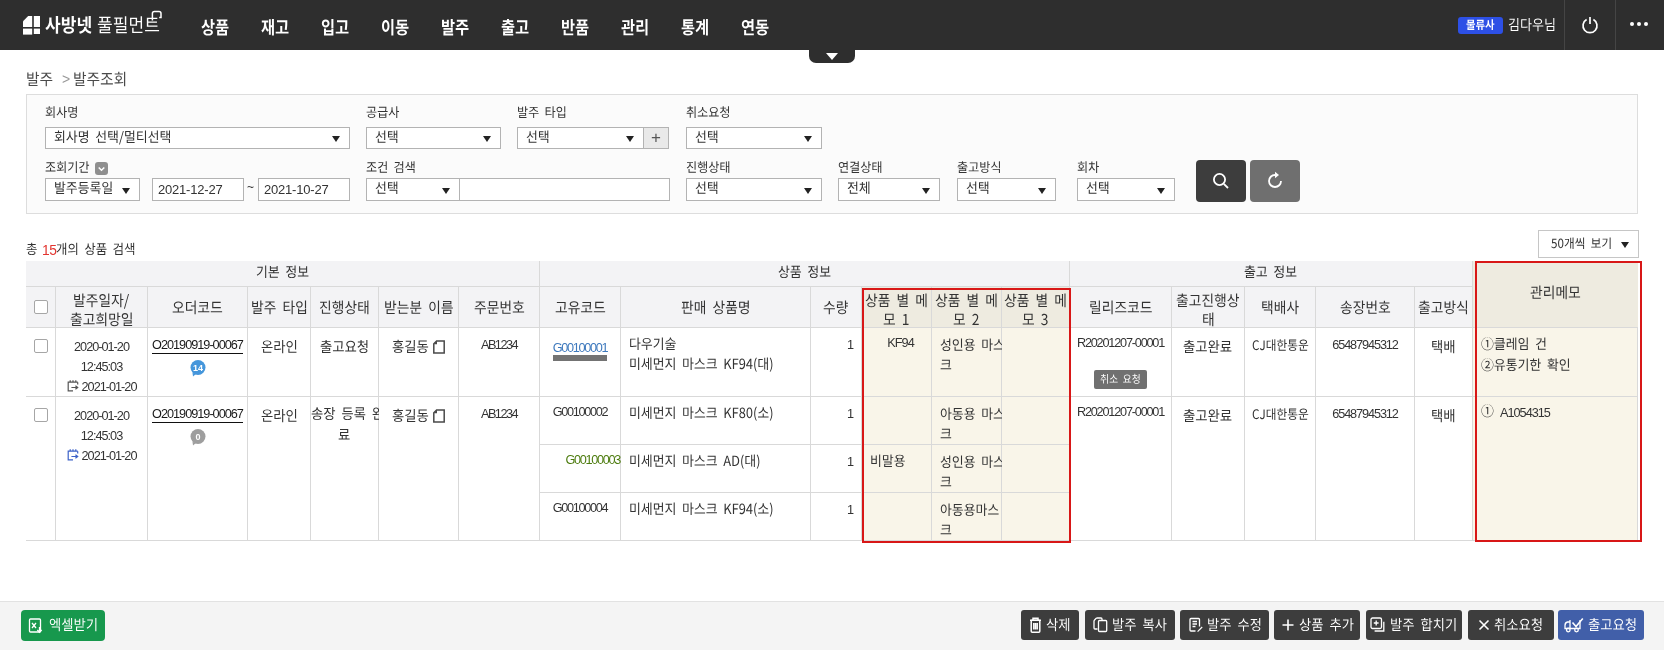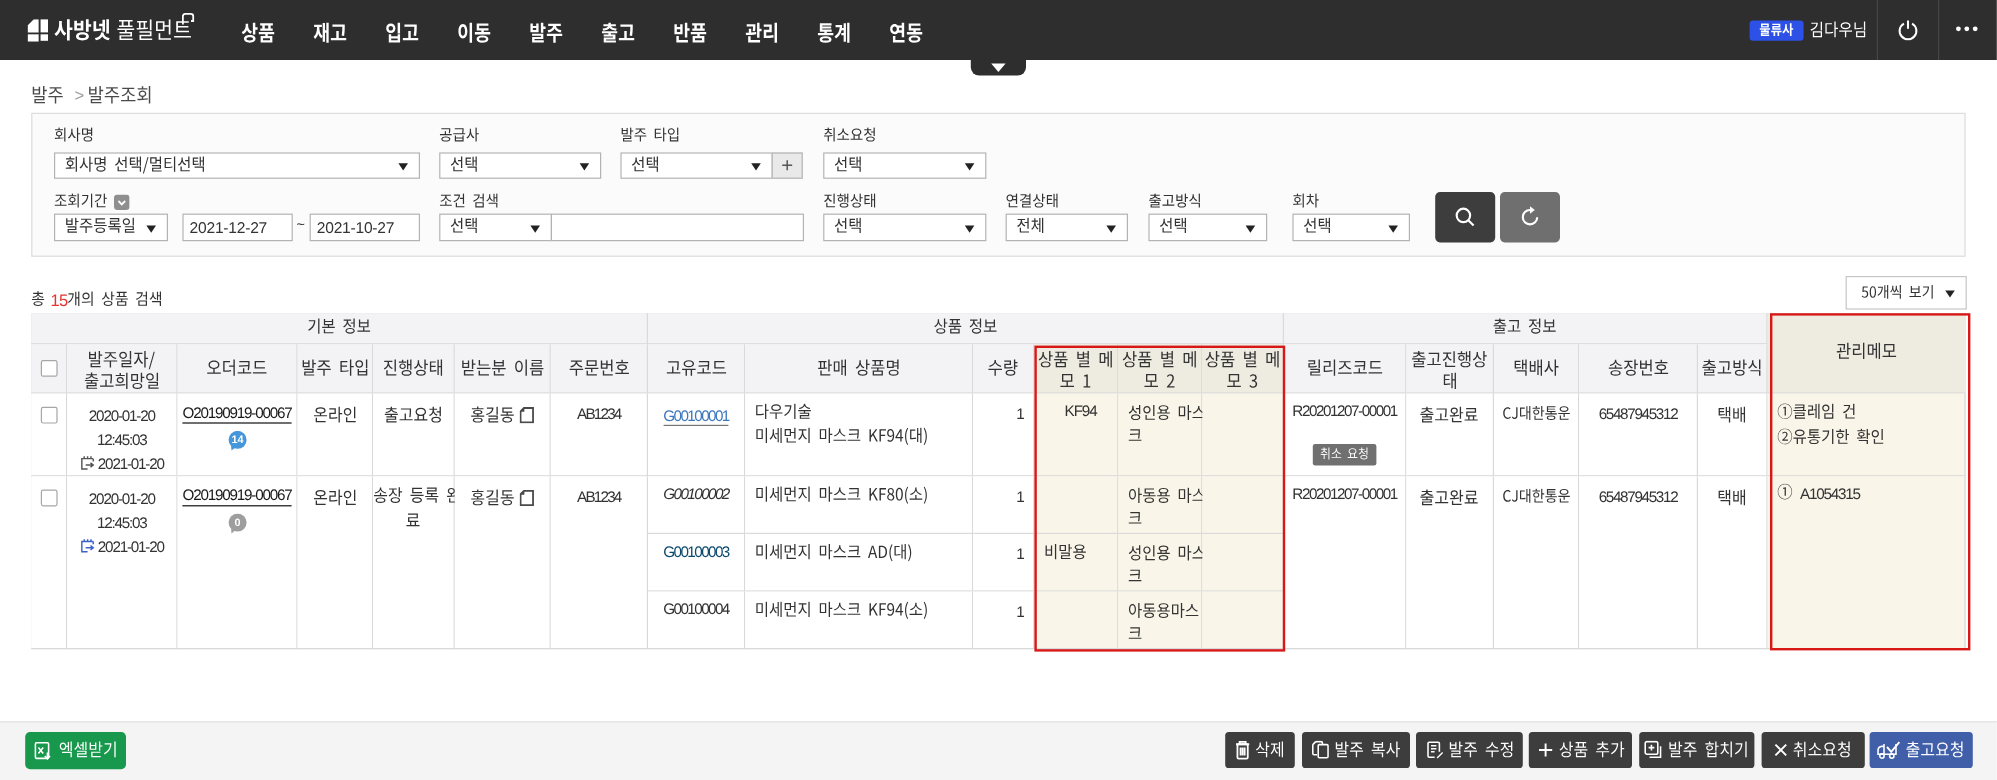--- a/index.html
+++ b/index.html
@@ -886,21 +886,21 @@
         </g>
       </svg><svg width="12" height="14" viewBox="0 0 12 14" style="margin-left:4px;vertical-align:-2px">
         <path d="M3.6 1 L11.2 1 L11.2 13 L0.8 13 L0.8 3.8 Z" stroke="#4a4a4a" stroke-width="1.5" fill="none"></path>
         <path d="M4 0.7 L4 4.2 L0.5 4.2 Z" fill="#4a4a4a"></path>
       </svg></div>
   </div>
 <div class="cell " style="left:459px;top:328px;width:81px;height:69px;background:#fff;border-right:1px solid #d9d9d9;border-bottom:1px solid #d9d9d9;">
     <div style="padding-top:10px;font-size:12.7px;letter-spacing:-1.5px;color:#333;text-align:center">AB1234</div>
   </div>
 <div class="cell " style="left:540px;top:328px;width:81px;height:69px;background:#fff;border-right:1px solid #d9d9d9;border-bottom:1px solid #d9d9d9;">
-    <div style="padding-top:10px;text-align:center"><span style="font-size:12.7px;letter-spacing:-1.3px;color:#3e79bd;border-bottom:1px solid #737373">G00100001</span></div>
+    <div style="padding-top:10px;text-align:center"><span style="font-size:12.7px;letter-spacing:-1.3px;color:#3e79bd;border-bottom:6px solid #737373">G00100001</span></div>
   </div>
 <div class="cell " style="left:621px;top:328px;width:190px;height:69px;background:#fff;border-right:1px solid #d9d9d9;border-bottom:1px solid #d9d9d9;">
     <div style="padding:7px 0 0 8px;text-align:left;line-height:20px"><svg class="k " width="48" height="17" viewBox="0 0 48 17" style="vertical-align:middle;">
         <g transform="translate(0,12) scale(0.01288,0.014)" fill="#333">
           <use href="#gRb2e4" x="0"></use>
           <use href="#gRc6b0" x="920"></use>
           <use href="#gRae30" x="1840"></use>
           <use href="#gRc220" x="2760"></use>
         </g>
       </svg><br><svg class="k " width="145" height="17" viewBox="0 0 145 17" style="vertical-align:middle;">
@@ -1064,21 +1064,21 @@
           <use href="#gRb3d9" x="1840"></use>
         </g>
       </svg><svg width="12" height="14" viewBox="0 0 12 14" style="margin-left:4px;vertical-align:-2px">
         <path d="M3.6 1 L11.2 1 L11.2 13 L0.8 13 L0.8 3.8 Z" stroke="#4a4a4a" stroke-width="1.5" fill="none"></path>
         <path d="M4 0.7 L4 4.2 L0.5 4.2 Z" fill="#4a4a4a"></path>
       </svg></div>
   </div>
 <div class="cell " style="left:459px;top:397px;width:81px;height:144px;background:#fff;border-right:1px solid #d9d9d9;border-bottom:1px solid #d9d9d9;">
     <div style="padding-top:10px;font-size:12.7px;letter-spacing:-1.5px;color:#333;text-align:center">AB1234</div>
   </div>
-<div class="cell " style="left:540px;top:397px;width:81px;height:48px;background:#fff;border-right:1px solid #d9d9d9;border-bottom:1px solid #d9d9d9;font-style:italic;">
+<div class="cell " style="left:540px;top:397px;width:81px;height:48px;background:#fff;border-right:1px solid #d9d9d9;border-bottom:1px solid #d9d9d9;">
     <div style="padding-top:8px;font-size:12.7px;letter-spacing:-1.3px;color:#333;text-align:center">G00100002</div>
   </div>
 <div class="cell " style="left:621px;top:397px;width:190px;height:48px;background:#fff;border-right:1px solid #d9d9d9;border-bottom:1px solid #d9d9d9;">
     <div style="padding:8px 0 0 8px;text-align:left"><svg class="k " width="145" height="17" viewBox="0 0 145 17" style="vertical-align:middle;">
         <g transform="translate(0,12) scale(0.01288,0.014)" fill="#333">
           <use href="#gRbbf8" x="0"></use>
           <use href="#gRc138" x="920"></use>
           <use href="#gRba3c" x="1840"></use>
           <use href="#gRc9c0" x="2760"></use>
           <use href="#gRb9c8" x="4120"></use>
@@ -1108,21 +1108,21 @@
           <use href="#gRc2a4" x="4120"></use>
         </g>
       </svg><br><svg class="k " width="12" height="17" viewBox="0 0 12 17" style="vertical-align:middle;">
         <g transform="translate(0,12) scale(0.01288,0.014)" fill="#333">
           <use href="#gRd06c" x="0"></use>
         </g>
       </svg></div>
   </div>
 <div class="cell " style="left:1002px;top:397px;width:68px;height:48px;background:#f9f5e9;border-right:1px solid #d9d9d9;border-bottom:1px solid #d9d9d9;"></div>
 <div class="cell " style="left:540px;top:445px;width:81px;height:48px;background:#fff;border-right:1px solid #d9d9d9;border-bottom:1px solid #d9d9d9;">
-    <div style="padding-top:8px;font-size:12.7px;letter-spacing:-1.3px;color:#0c4a6e;text-align:center">G00100003</div>
+    <div style="padding-top:8px;font-size:12.7px;letter-spacing:-1.3px;color:#4d7c0f;text-align:right">G00100003</div>
   </div>
 <div class="cell " style="left:621px;top:445px;width:190px;height:48px;background:#fff;border-right:1px solid #d9d9d9;border-bottom:1px solid #d9d9d9;">
     <div style="padding:8px 0 0 8px;text-align:left"><svg class="k " width="132" height="17" viewBox="0 0 132 17" style="vertical-align:middle;">
         <g transform="translate(0,12) scale(0.01288,0.014)" fill="#333">
           <use href="#gRbbf8" x="0"></use>
           <use href="#gRc138" x="920"></use>
           <use href="#gRba3c" x="1840"></use>
           <use href="#gRc9c0" x="2760"></use>
           <use href="#gRb9c8" x="4120"></use>
           <use href="#gRc2a4" x="5040"></use>

